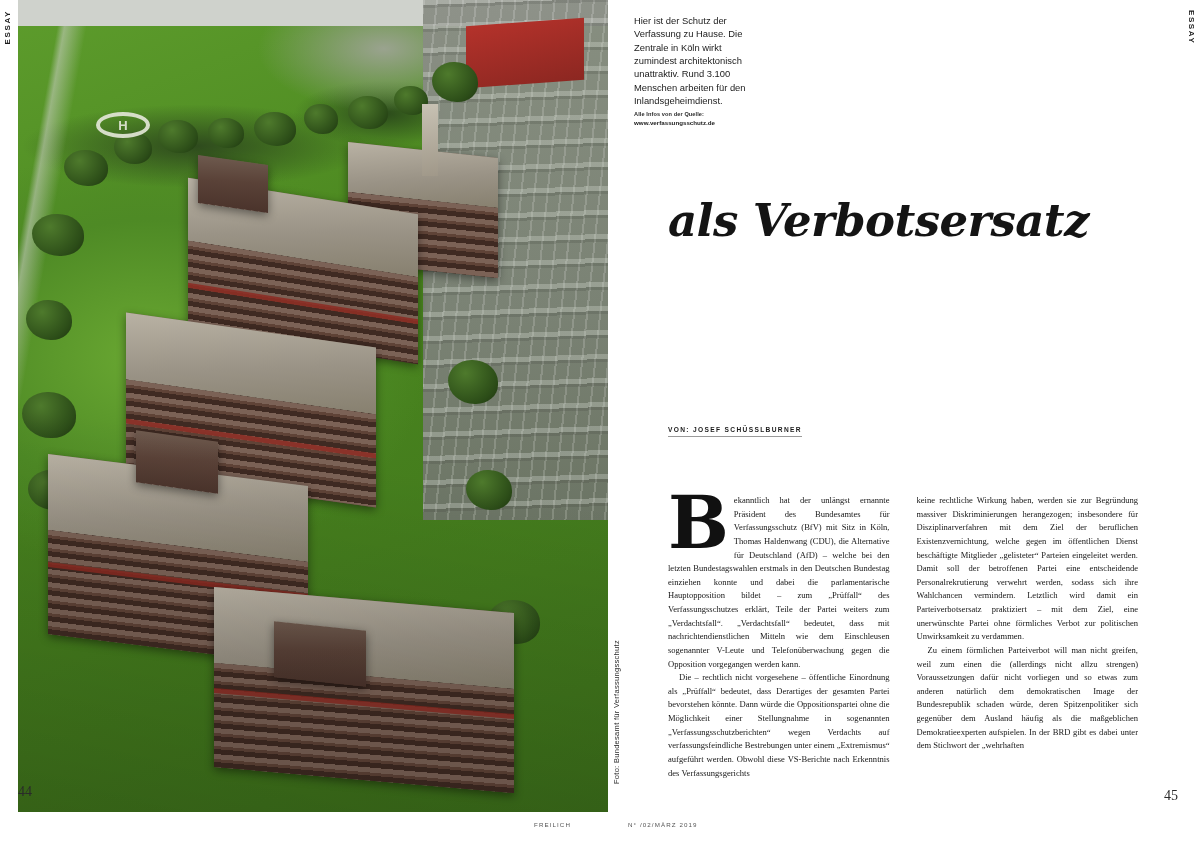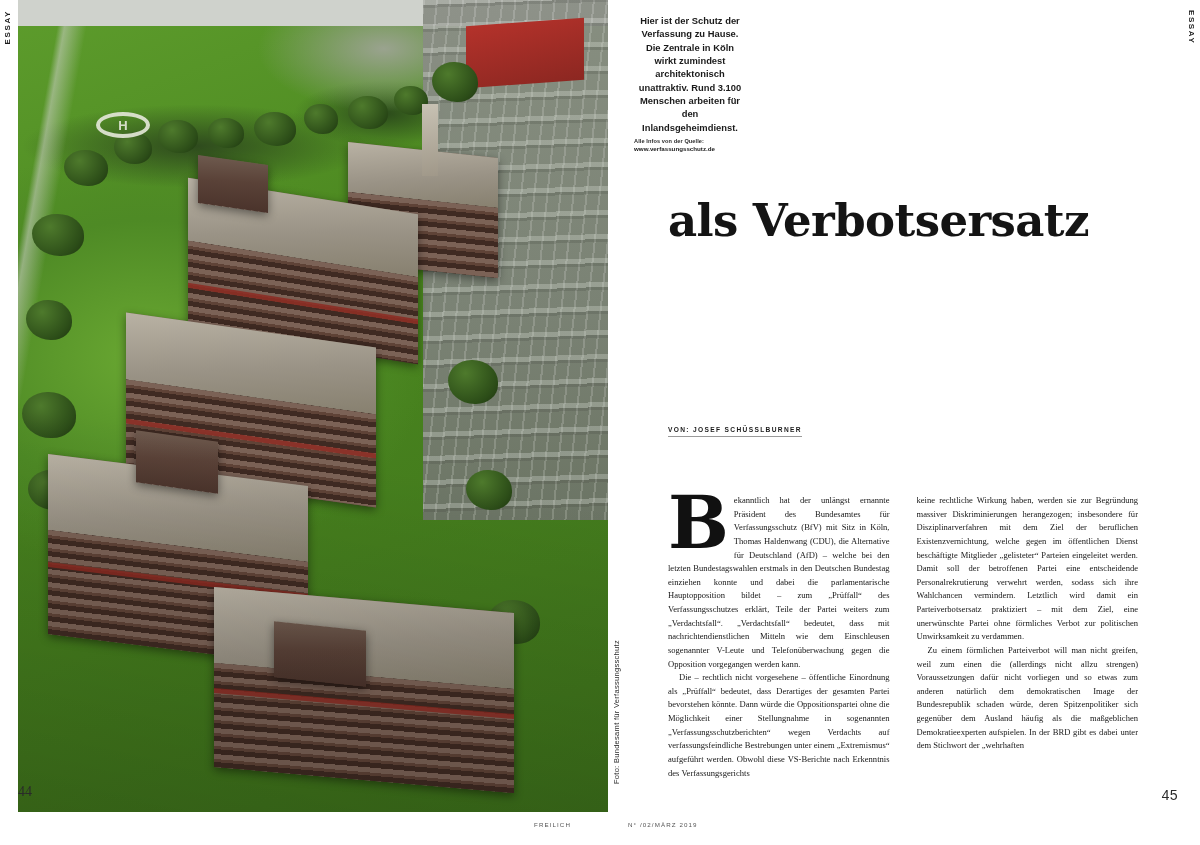--- a/index.html
+++ b/index.html
@@ -161,26 +161,25 @@
   }
 
   
   .caption {
     position: absolute;
     left: 634px; top: 14px;
     width: 112px;
   }
   .caption-main {
     font-family: "Liberation Sans", sans-serif;
-    font-weight: bold;
+    font-weight: normal;
     font-size: 9.4px;
     line-height: 1.42;
     color: #1a1a1a;
     margin: 0;
-    text-align: center;
   }
   .caption-sub {
     font-family: "Liberation Sans", sans-serif;
     font-weight: bold;
     font-size: 5.6px;
     line-height: 1.45;
     color: #2a2a2a;
     margin: 3px 0 0 0;
     letter-spacing: .1px;
   }
@@ -198,21 +197,21 @@
     left: 668px; top: 196px;
     width: 470px;
     font-family: "DejaVu Serif", serif;
     font-weight: bold;
     font-size: 45px;
     line-height: 1.09;
     letter-spacing: -0.6px;
     color: #141414;
     margin: 0;
   }
-  .headline .l2 { display: block; }
+  .headline .l2 { display: block; font-style: italic; }
 
   
   .standfirst {
     position: absolute;
     left: 668px; top: 327px;
     width: 450px;
     font-family: "Liberation Serif", serif;
     font-size: 15.3px;
     line-height: 1.62;
     color: #1a1a1a;
@@ -263,21 +262,21 @@
   }
 
   
   .folio {
     position: absolute;
     font-family: "Liberation Serif", serif;
     font-size: 14px;
     color: #2a2a2a;
   }
   .folio-left  { left: 18px;  top: 784px; }
-  .folio-right { right: 22px; top: 788px; font-family: Liberation Mono, monospace; }
+  .folio-right { right: 22px; top: 788px; }
   .foot-meta {
     position: absolute;
     top: 821px;
     font-family: "Liberation Sans", sans-serif;
     font-size: 6.2px;
     letter-spacing: 1.1px;
     color: #555;
   }
   .foot-brand { left: 534px; }
   .foot-issue { left: 628px; }

